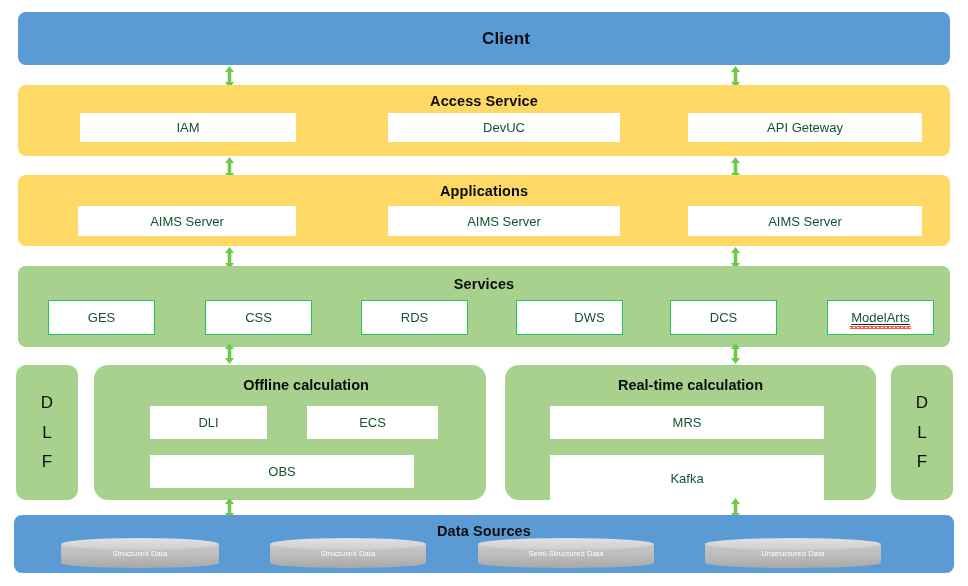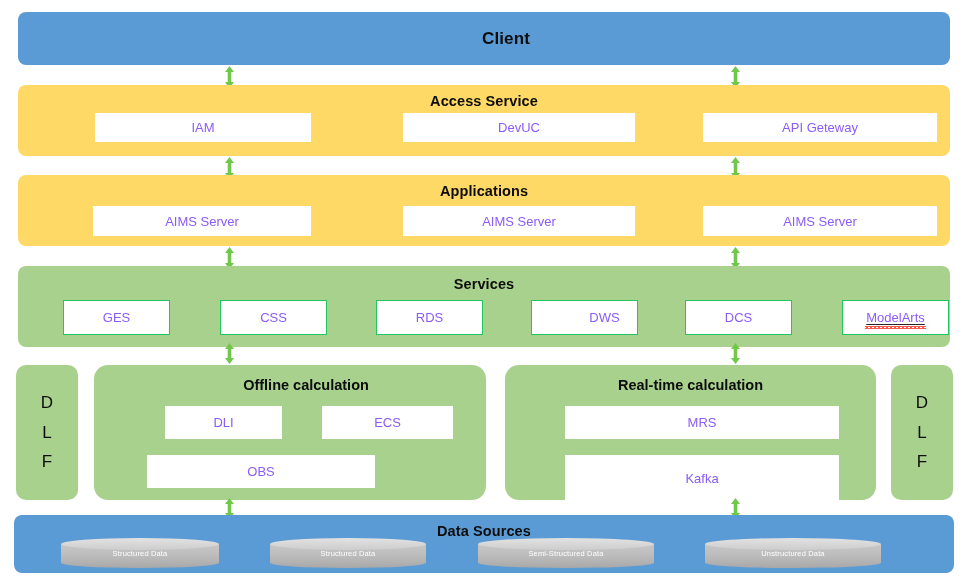--- a/index.html
+++ b/index.html
@@ -40,24 +40,23 @@
   }
 
   
   .chip {
     position: absolute;
     background: #ffffff;
     box-sizing: border-box;
     display: flex;
     align-items: center;
     justify-content: center;
-    color: #8b5cf6;
+    color: #14532d;
     font-size: 13px;
     line-height: 1;
-    margin-left: 15px;
   }
   .chip-bordered { border: 1px solid #22c55e; }
 
   
   .misspelled {
     position: relative;
     text-decoration: underline;
     text-decoration-color: #262626;
     text-underline-offset: 2px;
   }
@@ -236,21 +235,21 @@
     <span>D</span>
     <span>L</span>
     <span>F</span>
   </div>
 
   <div class="subpanel" style="left:94px; top:365px; width:392px; height:135px;">
     <div class="subpanel-title" style="top:12px;padding-left:32px;">Offline calculation</div>
   </div>
   <div class="chip" style="left:150px; top:406px; width:117px; height:33px;">DLI</div>
   <div class="chip" style="left:307px; top:406px; width:131px; height:33px;">ECS</div>
-  <div class="chip" style="left:132px; top:455px; width:228px; height:33px;">OBS</div>
+  <div class="chip" style="left:150px; top:455px; width:264px; height:33px;">OBS</div>
 
   <div class="subpanel" style="left:505px; top:365px; width:371px; height:135px;">
     <div class="subpanel-title" style="top:12px;">Real-time calculation</div>
   </div>
   <div class="chip" style="left:550px; top:406px; width:274px; height:33px;">MRS</div>
   <div class="chip" style="left:550px; top:455px; width:274px; height:47px;">Kafka</div>
 
   <div class="pillar" style="left:891px; top:365px; width:62px; height:135px;">
     <span>D</span>
     <span>L</span>

